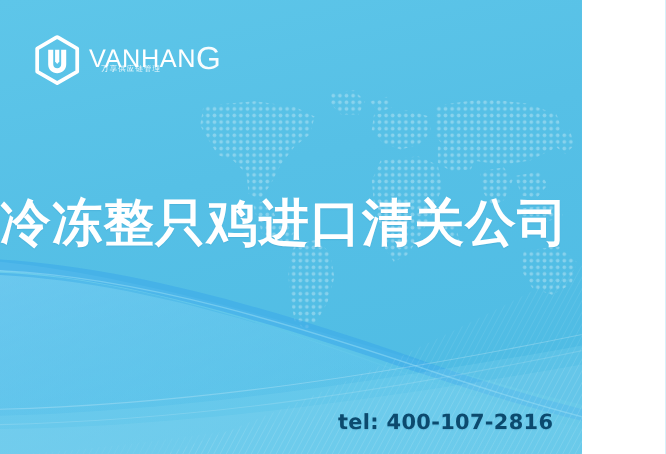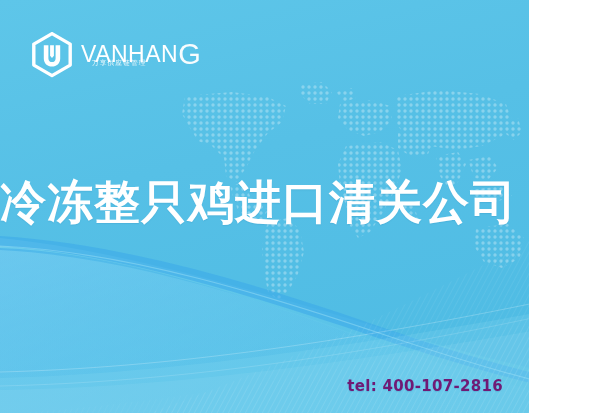--- a/index.html
+++ b/index.html
@@ -91,23 +91,23 @@
     font-family: "DejaVu Sans", "Liberation Sans", sans-serif;
     text-shadow: 0 1px 1px rgba(40,130,175,0.18);
     white-space: nowrap;
   }
 
   
   .phone {
     position: absolute;
     right: 26px;
     bottom: 18px;
-    font-size: 15px;
+    font-size: 19px;
     font-weight: bold;
-    color: #701a75;
+    color: #0c4a6e;
     letter-spacing: 0.3px;
     font-family: "DejaVu Sans", "Liberation Sans", sans-serif;
     text-shadow: 0 1px 1px rgba(40,130,175,0.25);
   }
 </style>
 </head>
 <body>
 
 <div id="banner">
 

